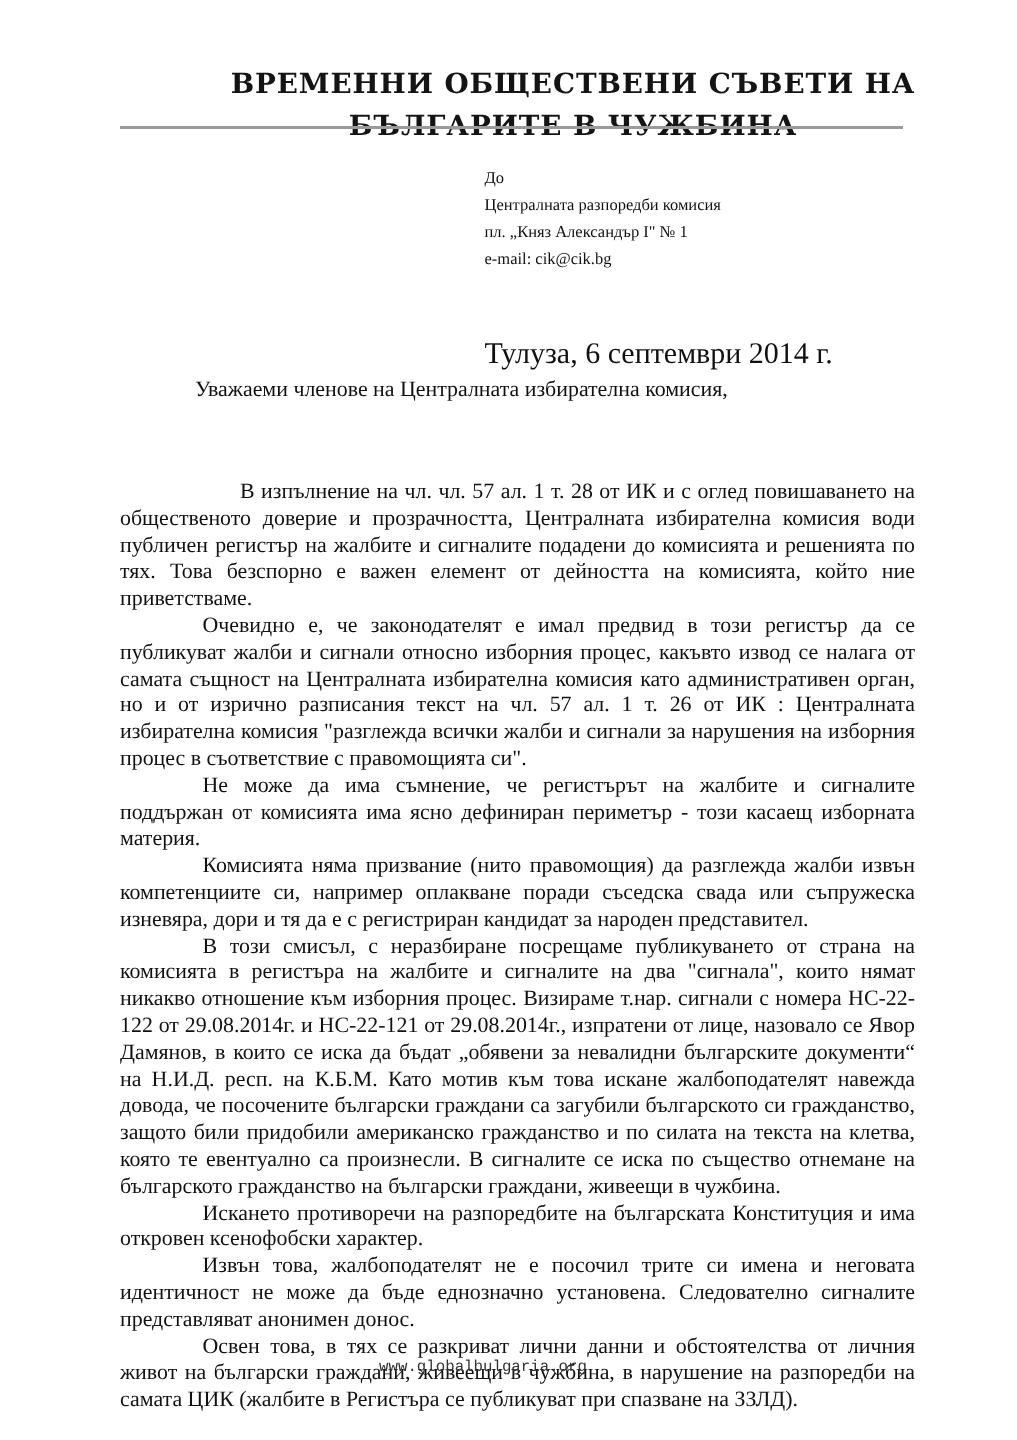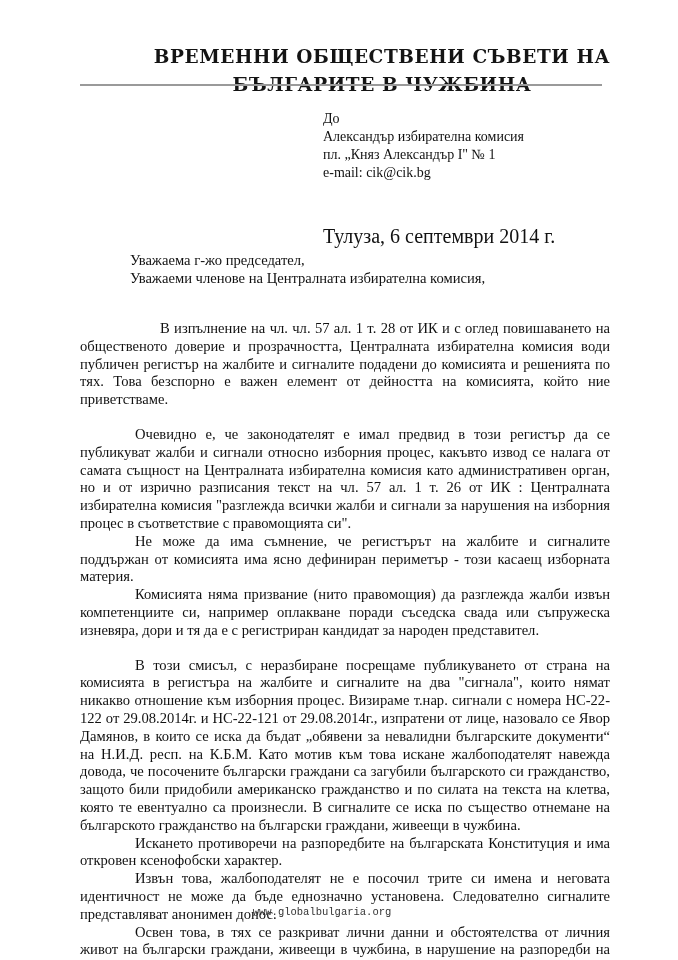--- a/index.html
+++ b/index.html
@@ -2,50 +2,49 @@
 <html><head>
 <meta charset="utf-8">
 <style>
   html, body { margin:0; padding:0; background:#ffffff; }
   body { width:678px; height:960px; position:relative; overflow:hidden;
          font-family:"Liberation Serif", serif; color:#111; }
   .title { position:absolute; top:43px; left:0; width:678px; text-align:center;
            font-family:"DejaVu Serif", serif; font-weight:bold; font-size:18.5px;
            letter-spacing:0.6px; line-height:28px; color:#141414;padding-left:43px; }
   .rule { position:absolute; top:84px; left:80px; width:522px; height:2px; background:#9a9a9a; }
-  .addr { position:absolute; top:110px; left:323px; font-size:14px; line-height:18px; }
+  .addr { position:absolute; top:110px; left:323px; font-size:11px; line-height:18px; }
   .date { position:absolute; top:225px; left:323px; font-size:20px; }
   .greet { position:absolute; top:252px; left:130px; font-size:14.6px; line-height:17.5px; }
   .body { position:absolute; top:320px; left:80px; width:530px; font-size:14.6px; line-height:17.8px; }
   .body p { margin:0; text-align:justify; text-indent:55px; }
   .body p.first { text-indent:80px; }
-  .body p.gap { margin-top:17px; }
+  .body p.gap { }
   .footer { position:absolute; top:906px; left:0; width:644px; text-align:center;
             font-family:"Liberation Mono", monospace; font-size:10.5px; color:#333; }
 </style>
 </head>
 <body>
 
 <div class="title">
   <div>ВРЕМЕННИ ОБЩЕСТВЕНИ СЪВЕТИ НА</div>
   <div>БЪЛГАРИТЕ В ЧУЖБИНА</div>
 </div>
 <div class="rule"></div>
 
 <div class="addr">
   <div>До</div>
-  <div>Александър избирателна комисия</div>
+  <div>Централната разпоредби комисия</div>
   <div>пл. „Княз Александър I" № 1</div>
   <div>e-mail: cik@cik.bg</div>
 </div>
 
 <div class="date">Тулуза, 6 септември 2014 г.</div>
 
 <div class="greet">
-  <div>Уважаема г-жо председател,</div>
   <div>Уважаеми членове на Централната избирателна комисия,</div>
 </div>
 
 <div class="body">
   <p class="first">В изпълнение на чл. чл. 57 ал. 1 т. 28 от ИК и с оглед повишаването на общественото доверие и прозрачността, Централната избирателна комисия води публичен регистър на жалбите и сигналите подадени до комисията и решенията по тях. Това безспорно е важен елемент от дейността на комисията, който ние приветстваме.</p>
   <p class="gap">Очевидно е, че законодателят е имал предвид в този регистър да се публикуват жалби и сигнали относно изборния процес, какъвто извод се налага от самата същност на Централната избирателна комисия като административен орган, но и от изрично разписания текст на чл. 57 ал. 1 т. 26 от ИК : Централната избирателна комисия "разглежда всички жалби и сигнали за нарушения на изборния процес в съответствие с правомощията си".</p>
   <p>Не може да има съмнение, че регистърът на жалбите и сигналите поддържан от комисията има ясно дефиниран периметър - този касаещ изборната материя.</p>
   <p>Комисията няма призвание (нито правомощия) да разглежда жалби извън компетенциите си, например оплакване поради съседска свада или съпружеска изневяра, дори и тя да е с регистриран кандидат за народен представител.</p>
   <p class="gap">В този смисъл, с неразбиране посрещаме публикуването от страна на комисията в регистъра на жалбите и сигналите на два "сигнала", които нямат никакво отношение към изборния процес. Визираме т.нар. сигнали с номера НС-22-122 от 29.08.2014г. и НС-22-121 от 29.08.2014г.,  изпратени от лице, назовало се Явор Дамянов, в които се иска да бъдат „обявени за невалидни българските документи“ на Н.И.Д. респ. на К.Б.М. Като мотив към това искане жалбоподателят навежда довода, че посочените български граждани са загубили българското си гражданство, защото били придобили американско гражданство и по силата на текста на клетва, която те евентуално са произнесли. В сигналите се иска по същество отнемане на българското гражданство на български граждани, живеещи в чужбина.</p>
   <p>Искането противоречи на разпоредбите на българската Конституция и има откровен ксенофобски характер.</p>

